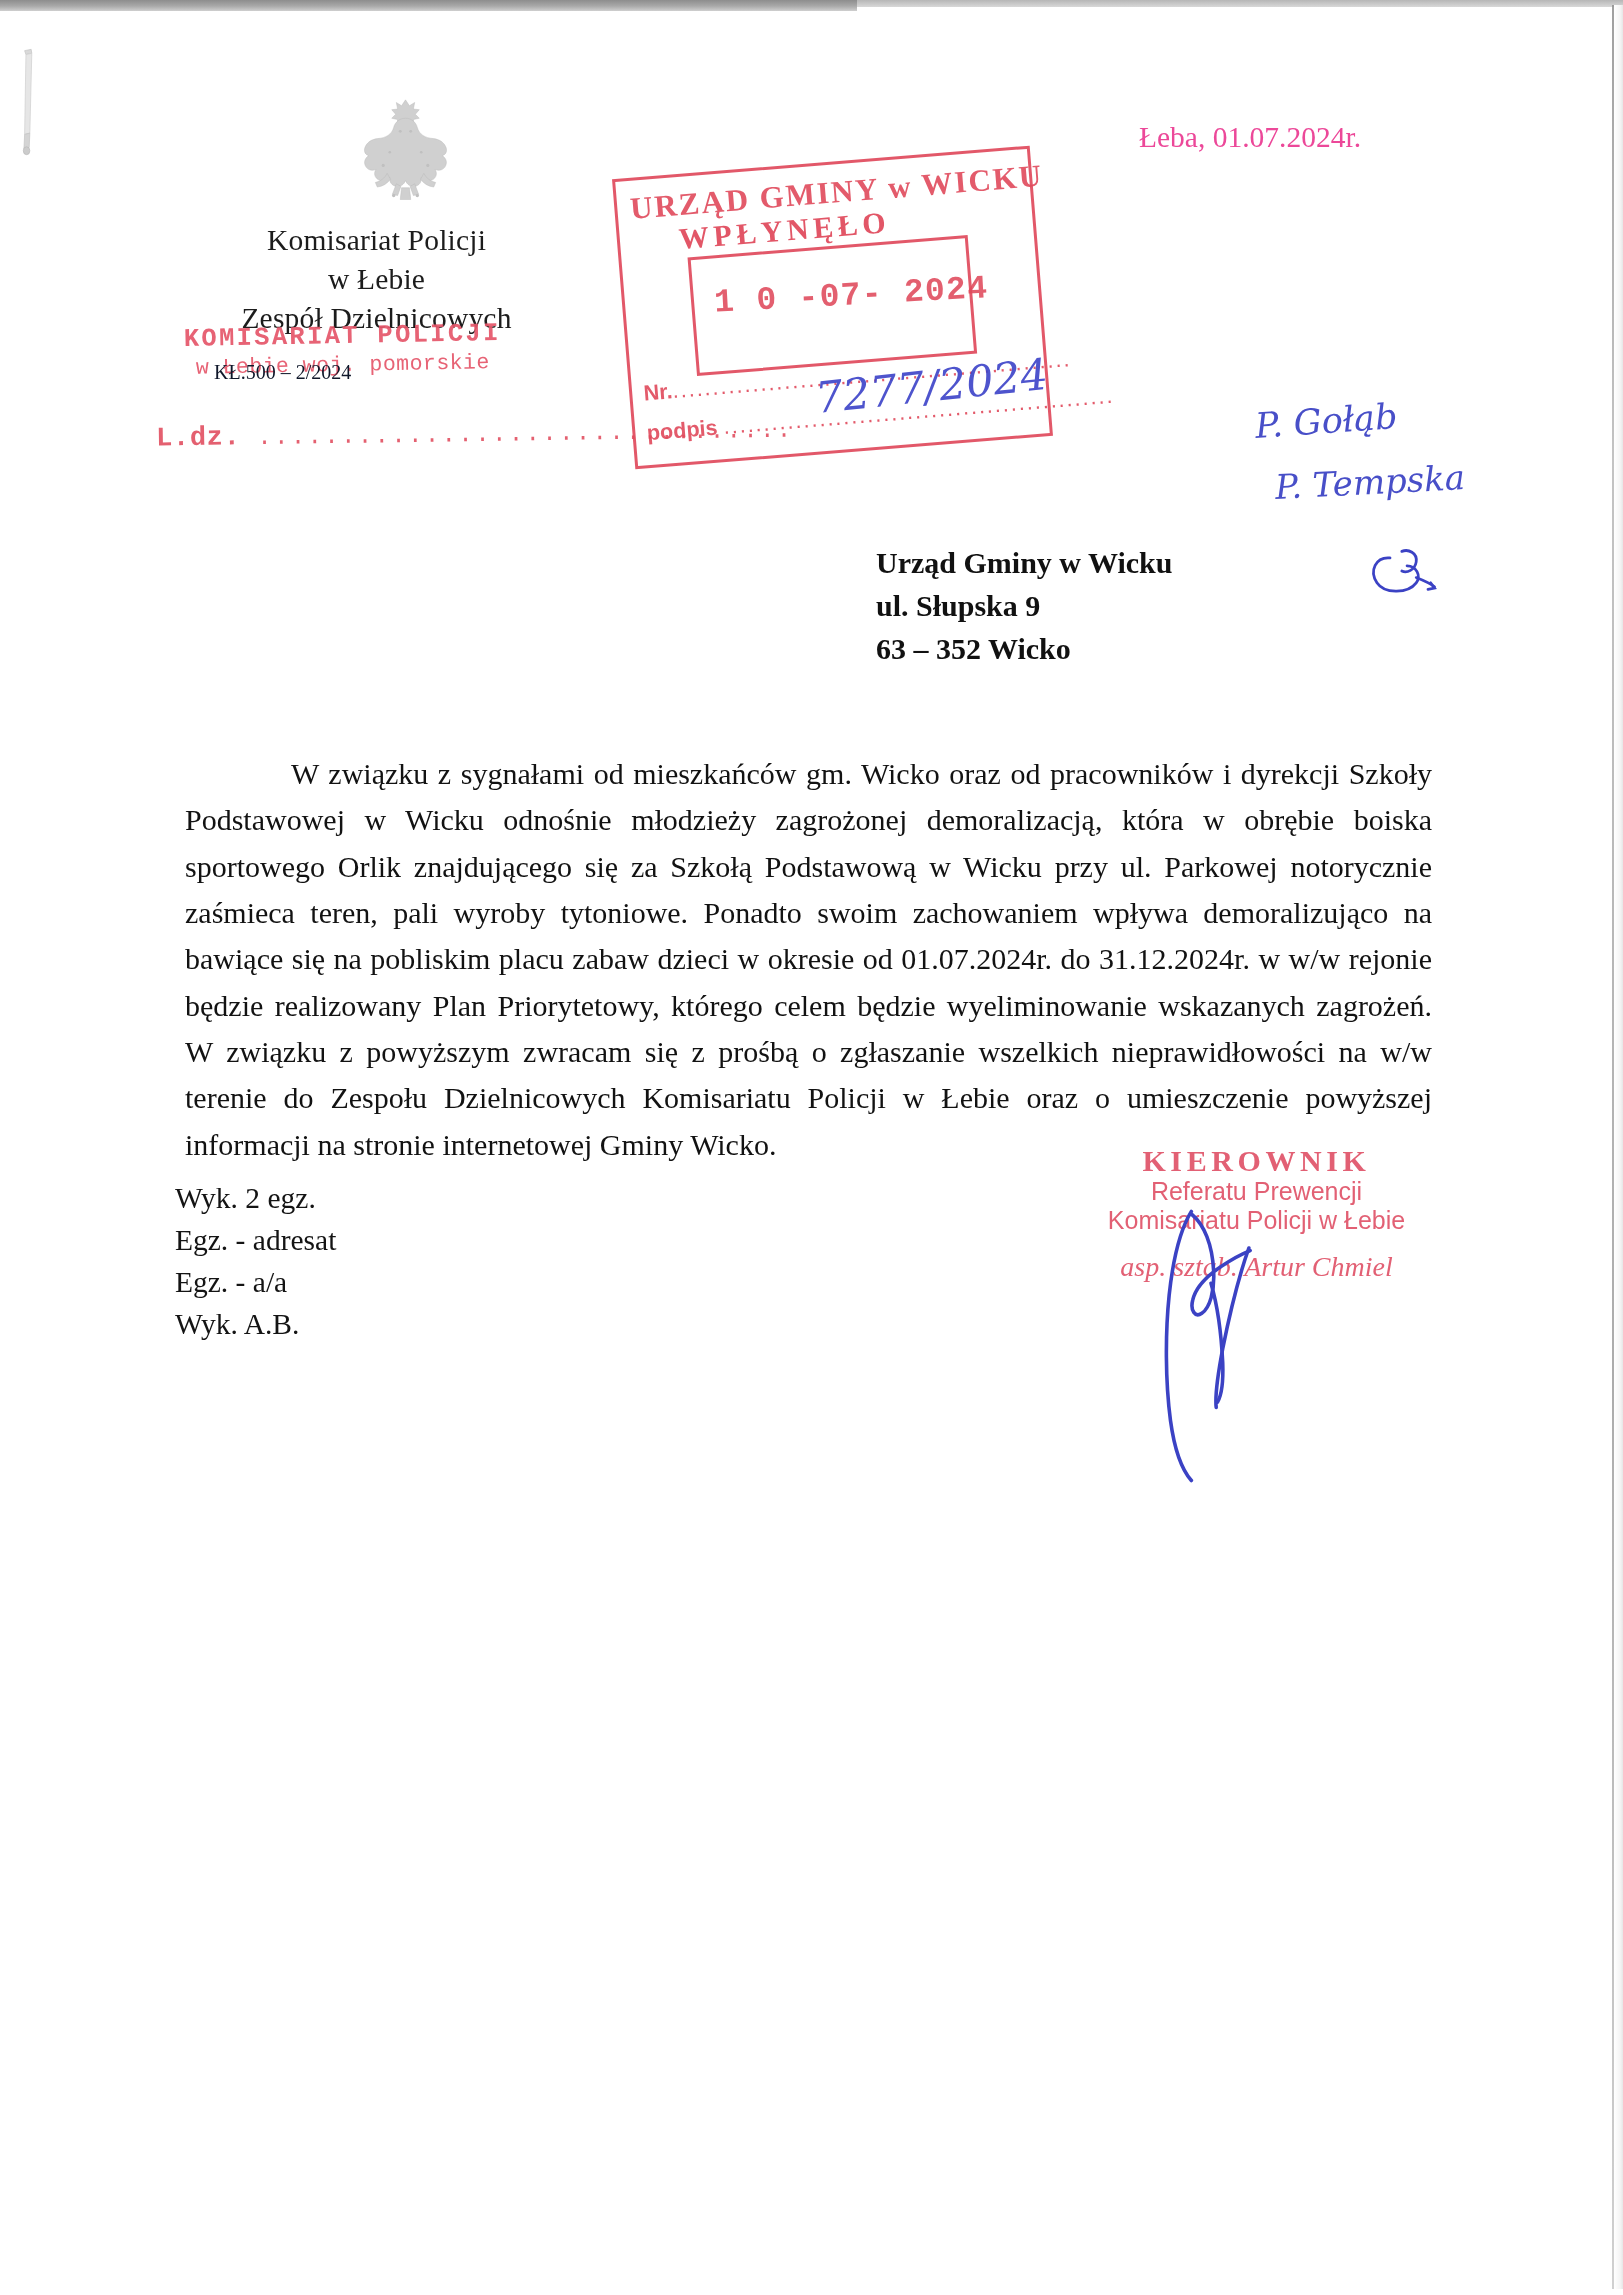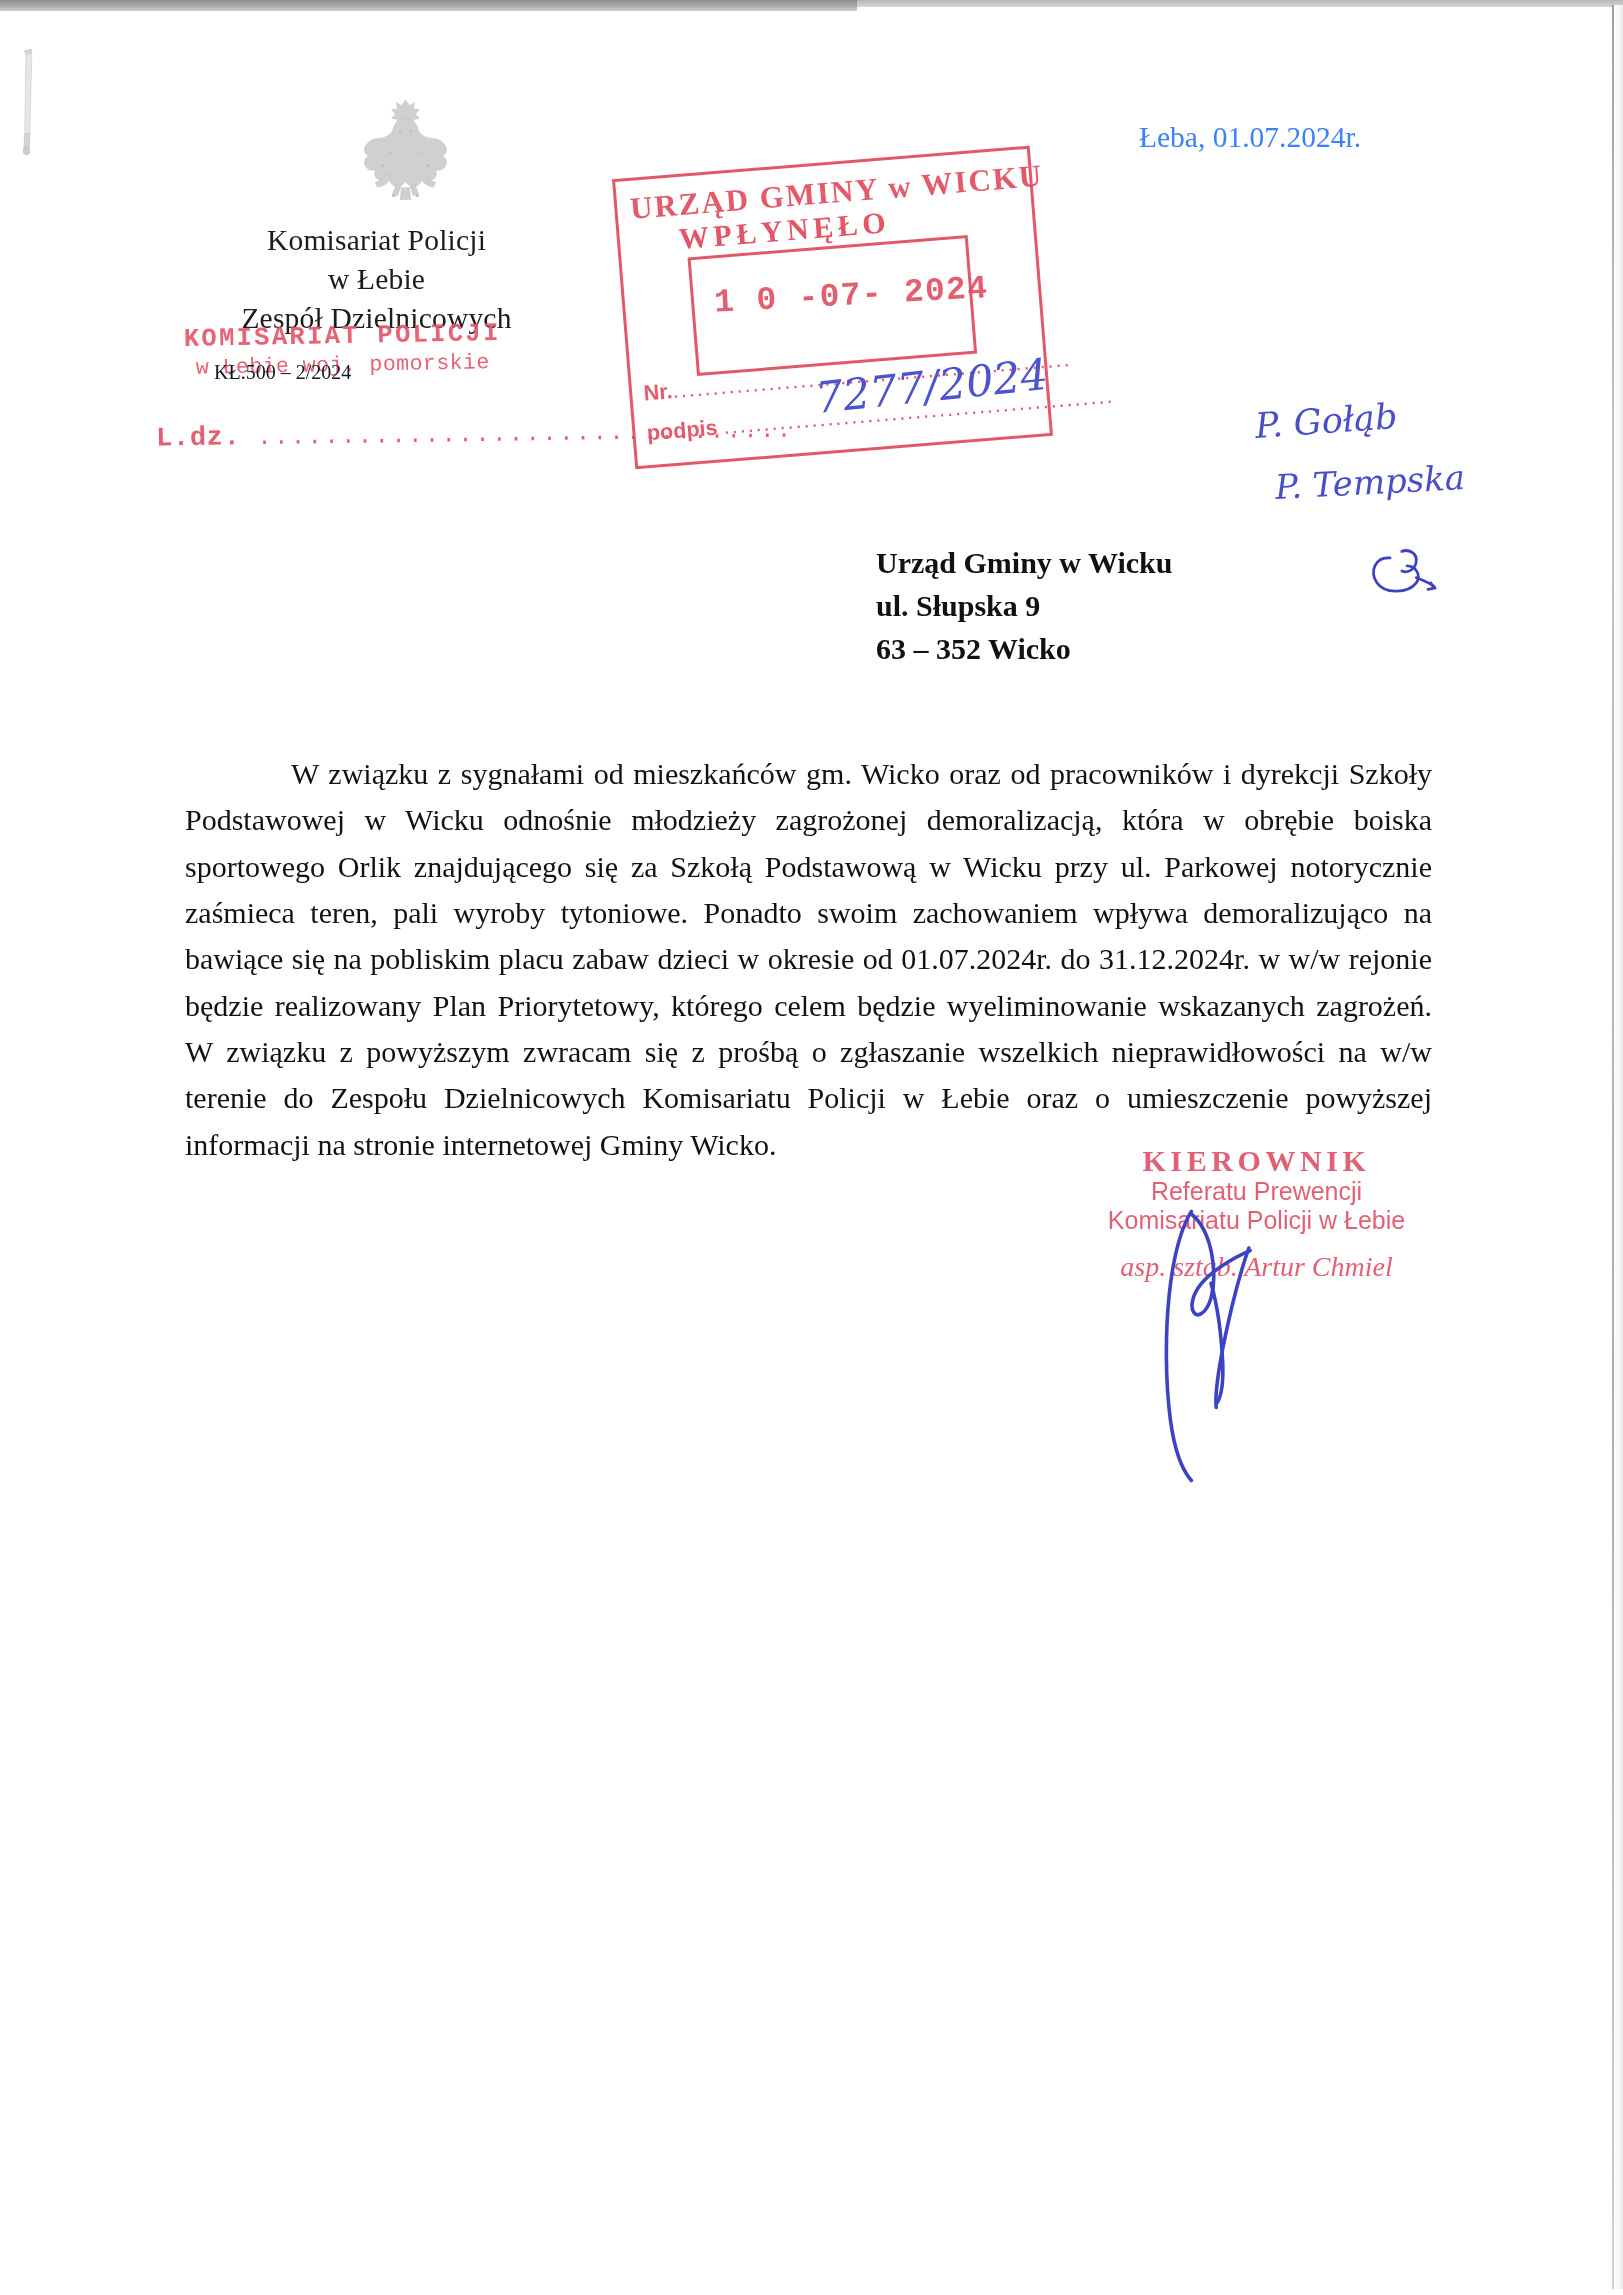--- a/index.html
+++ b/index.html
@@ -80,21 +80,21 @@
     color: #1c1c1c;
     letter-spacing: 0.2px;
   }
   .org-block div { white-space: nowrap; }
 
   .doc-date {
     position: absolute;
     left: 1139px;
     top: 121px;
     font-size: 29.5px;
-    color: #3b82f6;
+    color: #ec4899;
     white-space: nowrap;
   }
 
   
   .kp-redstamp {
     position: absolute;
     left: 156px;
     top: 322px;
     width: 373px;
     text-align: center;
@@ -439,20 +439,26 @@
   </svg>
 
   <div class="recipient">
     <div>Urząd Gminy w Wicku</div>
     <div>ul. Słupska 9</div>
     <div>63 – 352 Wicko</div>
   </div>
 
   <div class="body-text">W związku z sygnałami od mieszkańców gm. Wicko oraz od pracowników i dyrekcji Szkoły Podstawowej w Wicku odnośnie młodzieży zagrożonej demoralizacją, która w obrębie boiska sportowego Orlik znajdującego się za Szkołą Podstawową w Wicku przy ul. Parkowej notorycznie zaśmieca teren, pali wyroby tytoniowe. Ponadto swoim zachowaniem wpływa demoralizująco na bawiące się na pobliskim placu zabaw dzieci w okresie od 01.07.2024r. do 31.12.2024r. w w/w rejonie będzie realizowany Plan Priorytetowy, którego celem będzie wyeliminowanie wskazanych zagrożeń. W związku z powyższym zwracam się z prośbą o zgłaszanie wszelkich nieprawidłowości na w/w terenie do Zespołu Dzielnicowych Komisariatu Policji w Łebie oraz o umieszczenie powyższej informacji na stronie internetowej Gminy Wicko.</div>
 
+  <div class="copies">
+    <div>Wyk. 2 egz.</div>
+    <div>Egz. - adresat</div>
+    <div>Egz. - a/a</div>
+    <div>Wyk. A.B.</div>
+  </div>
 
   <div class="sig-stamp">
     <div class="s1">KIEROWNIK</div>
     <div class="s2">Referatu Prewencji</div>
     <div class="s3">Komisariatu Policji w Łebie</div>
     <div class="s4">asp. sztab. Artur Chmiel</div>
   </div>
 
   <svg class="signature-ink" viewBox="0 0 320 460">
     <g fill="none" stroke="#3b42c4" stroke-width="5.5" stroke-linecap="round" stroke-linejoin="round">

